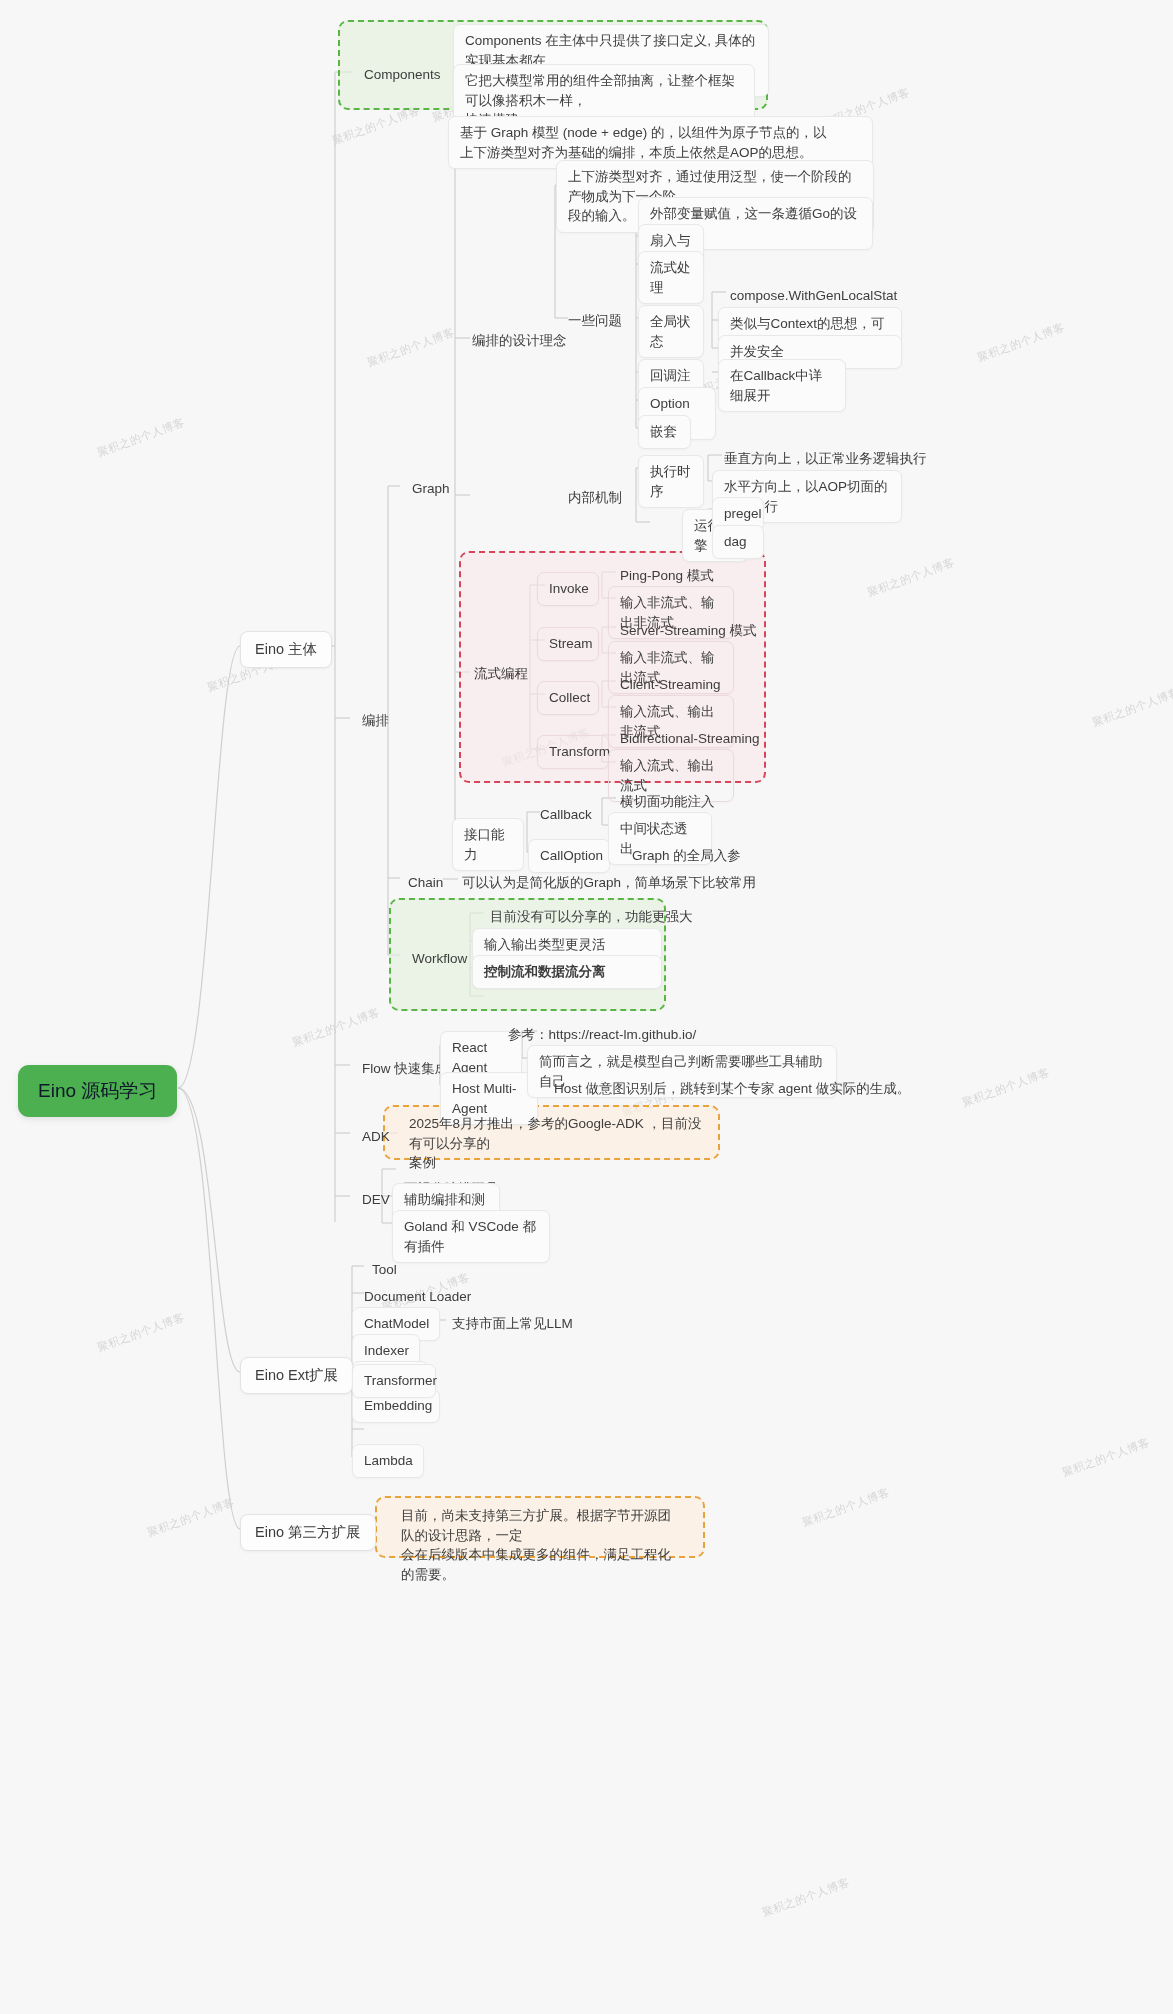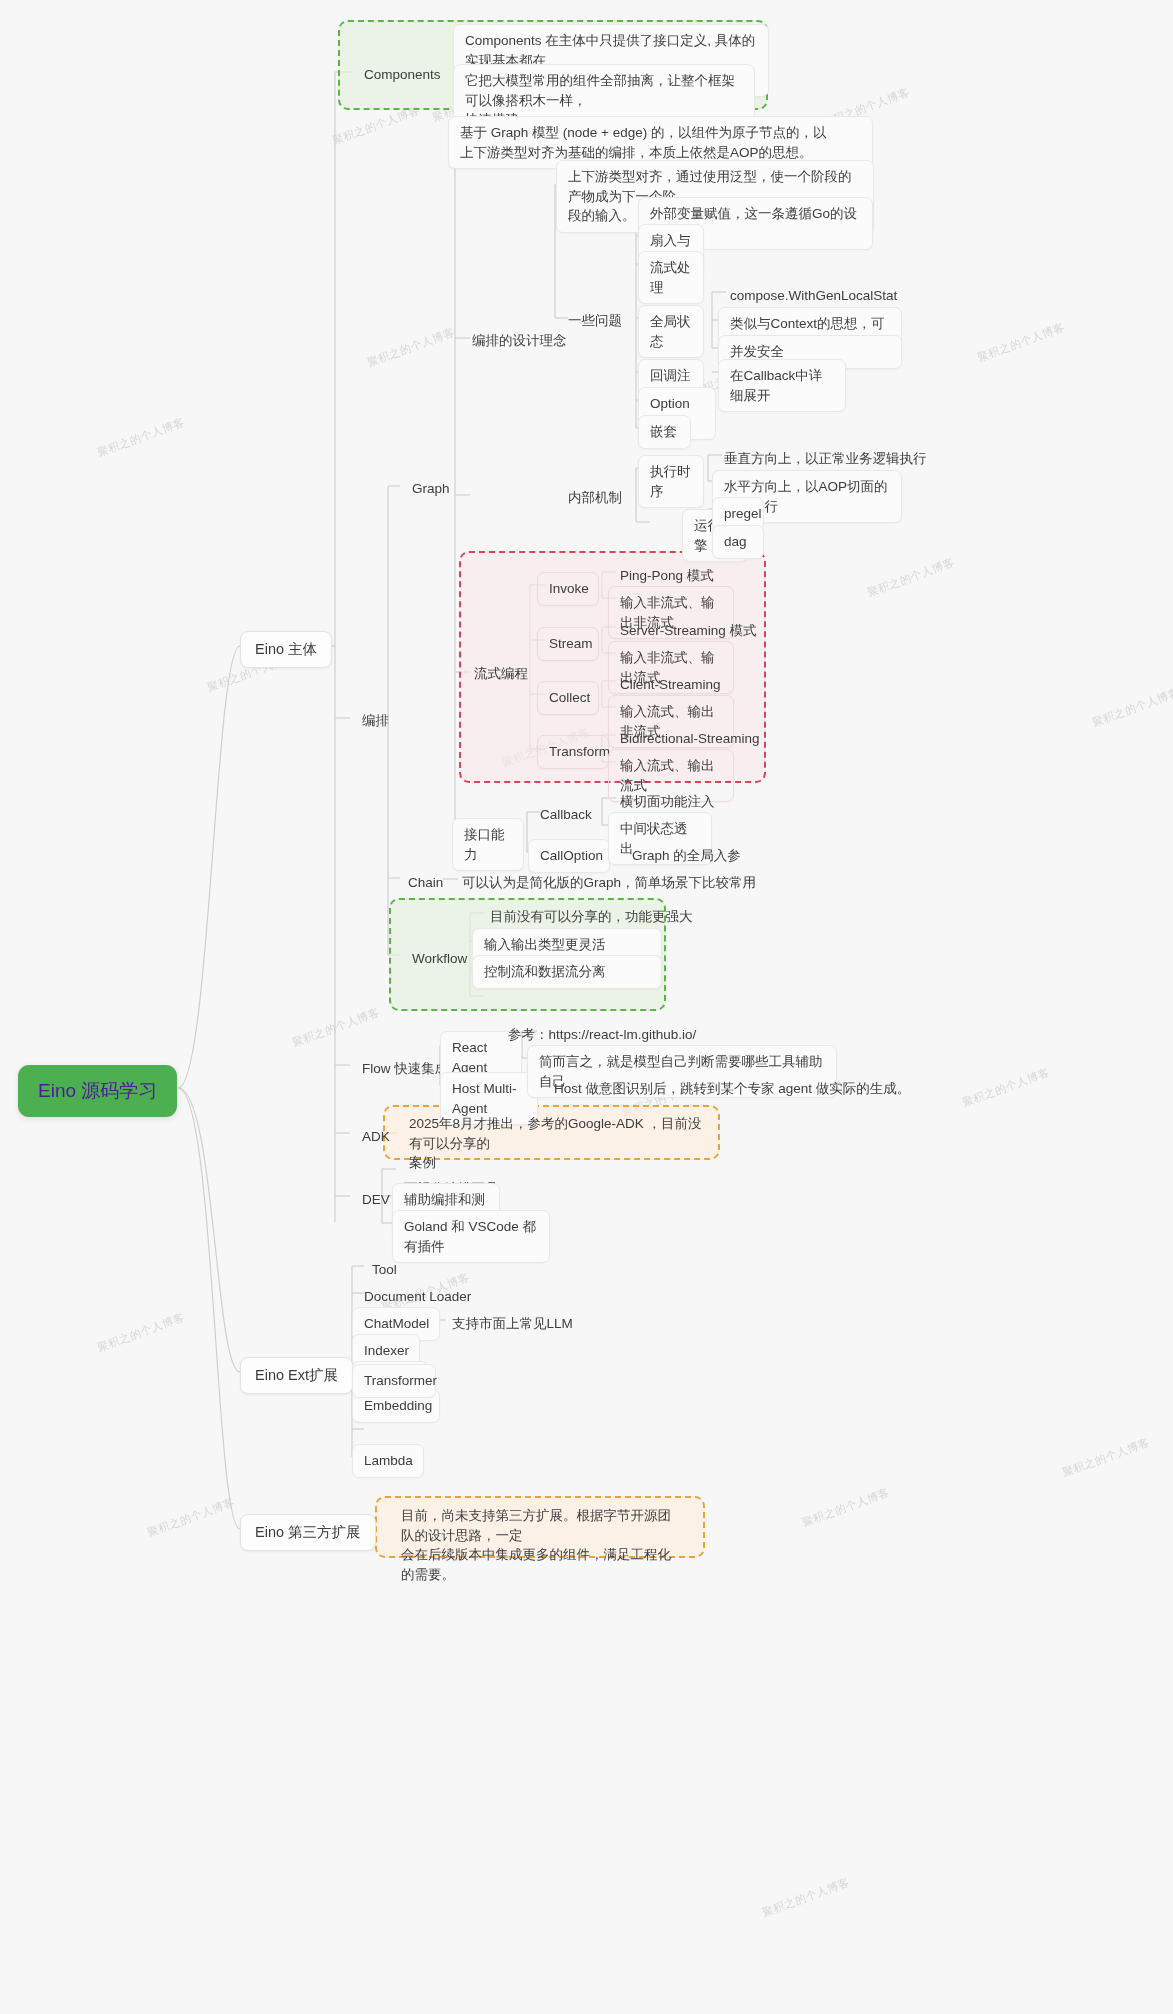--- a/index.html
+++ b/index.html
@@ -48,21 +48,21 @@
     background: #fbfbfb;
     border: 1px solid #e8e8e8;
     box-shadow: 0 1px 2px rgba(0,0,0,0.03);
   }
   .node.plain { background: transparent; border: 1px solid transparent; }
 
   
   .root {
     position: absolute;
     background: #4caf50;
-    color: #4c1d95;
+    color: #0f172a;
     font-size: 19px;
     border-radius: 11px;
     padding: 13px 20px;
     box-shadow: 0 2px 6px rgba(0,0,0,0.10);
     white-space: nowrap;
   }
 
   
   .lvl1 {
     position: absolute;
@@ -320,21 +320,21 @@
   <div class="node plain" style="left:608px;top:785px;">横切面功能注入</div>
   <div class="node card" style="left:608px;top:812px;width:104px;">中间状态透出</div>
   <div class="node plain" style="left:620px;top:839px;text-align:right;">Graph 的全局入参</div>
 
   <div class="node plain" style="left:396px;top:866px;">Chain</div>
   <div class="node plain" style="left:450px;top:866px;">可以认为是简化版的Graph，简单场景下比较常用</div>
 
   <div class="node plain" style="left:400px;top:942px;">Workflow</div>
   <div class="node plain" style="left:478px;top:900px;">目前没有可以分享的，功能更强大</div>
   <div class="node card" style="left:472px;top:928px;width:190px;">输入输出类型更灵活</div>
-  <div class="node card" style="left:472px;top:955px;width:190px;">控制流和数据流分离</div>
+  <div class="node card" style="left:472px;top:955px;width:190px;font-weight:bold;">控制流和数据流分离</div>
 
   <div class="node plain" style="left:350px;top:1052px;">Flow 快速集成</div>
   <div class="node card" style="left:440px;top:1031px;width:82px;">React Agent</div>
   <div class="node card" style="left:440px;top:1072px;width:98px;">Host Multi-Agent</div>
   <div class="node plain" style="left:496px;top:1018px;">参考：https://react-lm.github.io/</div>
   <div class="node card" style="left:527px;top:1045px;width:310px;">简而言之，就是模型自己判断需要哪些工具辅助自己</div>
   <div class="node plain" style="left:542px;top:1072px;">Host 做意图识别后，跳转到某个专家 agent 做实际的生成。</div>
 
   <div class="node plain" style="left:350px;top:1120px;">ADK</div>
   <div class="node" style="left:398px;top:1108px;width:320px;">2025年8月才推出，参考的Google-ADK ，目前没有可以分享的

